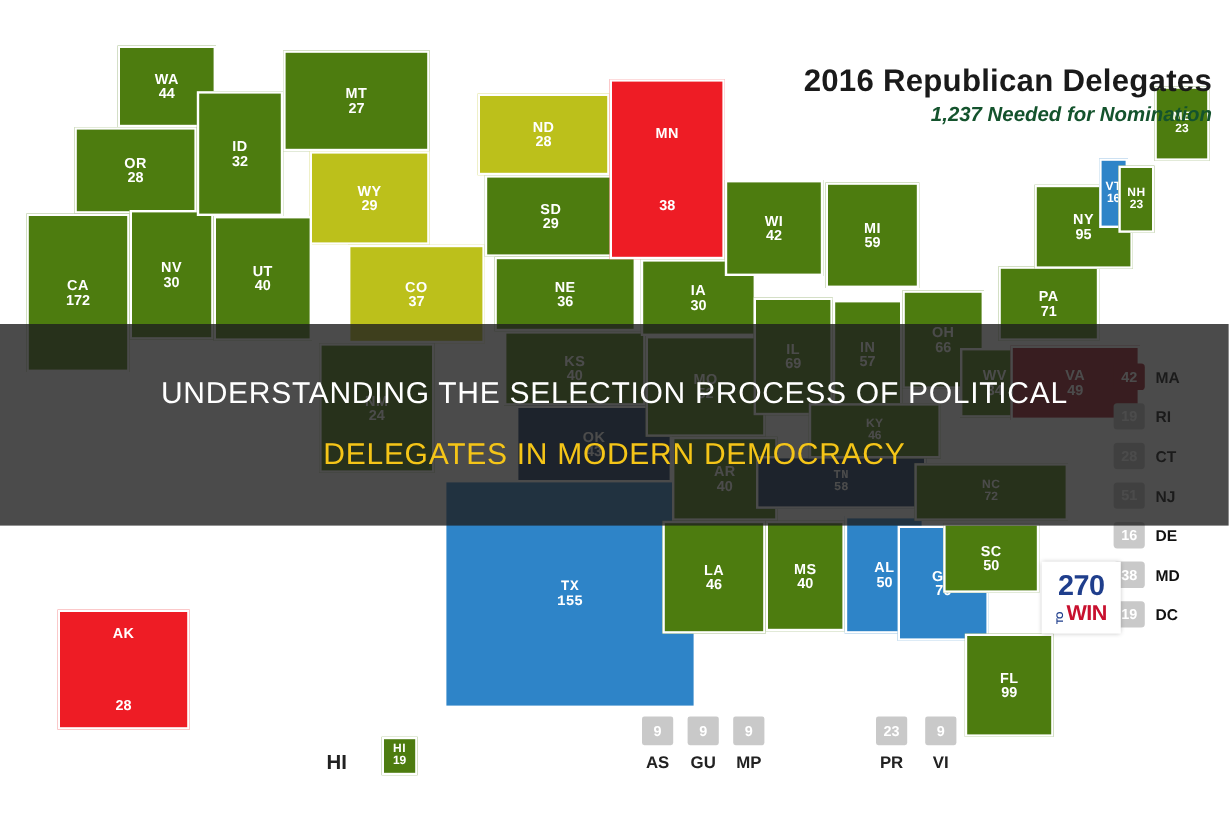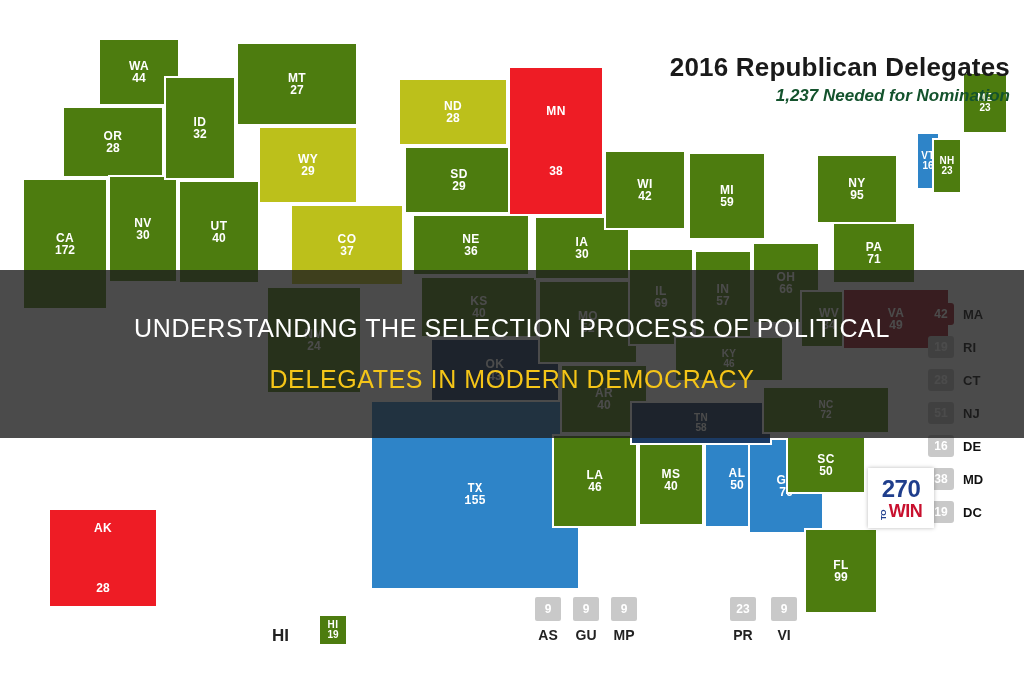--- a/index.html
+++ b/index.html
@@ -179,21 +179,21 @@
         <span class="nm">50</span>
       </div>
       <div class="st blue" style="left: 748px; top: 438px; width: 76px; height: 96px;">
         <span class="ab">GA</span>
         <span class="nm">76</span>
       </div>
       <div class="st gray" style="left: 804px; top: 528px; width: 74px; height: 86px;">
         <span class="ab">FL</span>
         <span class="nm">99</span>
       </div>
-      <div class="st navy sm" style="left: 630px; top: 401px; width: 142px; height: 44px;">
+      <div class="st navy sm" style="left: 630px; top: 380px; width: 142px; height: 44px; font-family: Liberation Mono, monospace;">
         <span class="ab">TN</span>
         <span class="nm">58</span>
       </div>
       <div class="st gray sm" style="left: 674px; top: 336px; width: 110px; height: 46px;">
         <span class="ab">KY</span>
         <span class="nm">46</span>
       </div>
       <div class="st gray" style="left: 800px; top: 290px; width: 58px; height: 58px;">
         <span class="ab">WV</span>
         <span class="nm">34</span>
@@ -207,21 +207,21 @@
         <span class="nm">72</span>
       </div>
       <div class="st gray" style="left: 786px; top: 436px; width: 80px; height: 58px;">
         <span class="ab">SC</span>
         <span class="nm">50</span>
       </div>
       <div class="st gray" style="left: 832px; top: 222px; width: 84px; height: 62px;">
         <span class="ab">PA</span>
         <span class="nm">71</span>
       </div>
-      <div class="st gray" style="left: 816px; top: 154px; width: 82px; height: 70px;">
+      <div class="st gray" style="left: 862px; top: 154px; width: 82px; height: 70px;">
         <span class="ab">NY</span>
         <span class="nm">95</span>
       </div>
       <div class="st blue sm" style="left: 916px; top: 132px; width: 24px; height: 58px;">
         <span class="ab">VT</span>
         <span class="nm">16</span>
       </div>
       <div class="st gray sm" style="left: 932px; top: 138px; width: 30px; height: 56px;">
         <span class="ab">NH</span>
         <span class="nm">23</span>

